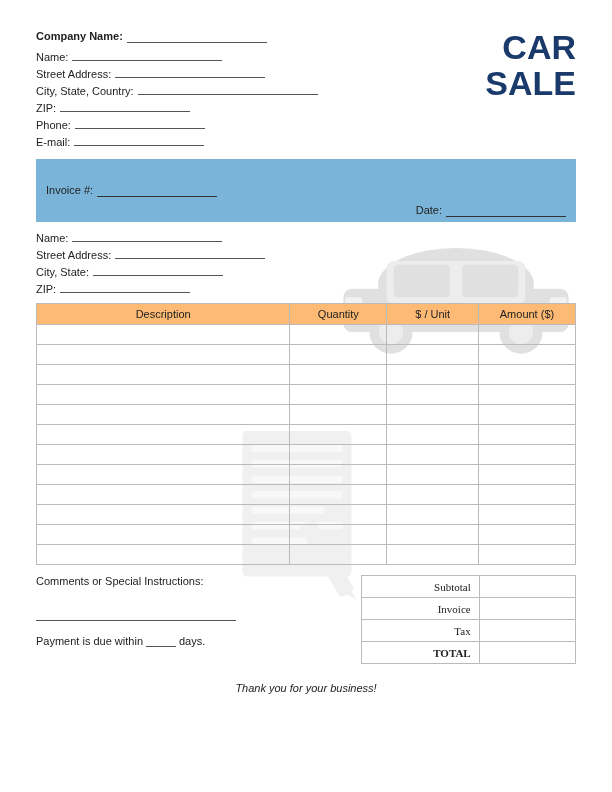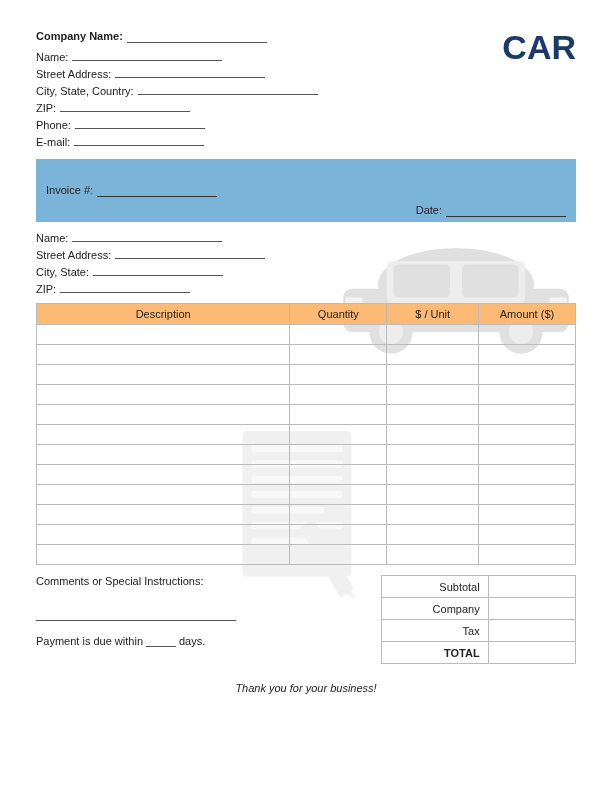--- a/index.html
+++ b/index.html
@@ -176,21 +176,22 @@
       align-items: baseline;
       gap: 3px;
     }
     .payment-blank {
       border-bottom: 1px solid #555;
       width: 30px;
       display: inline-block;
       height: 12px;
     }
     .totals-block {
-      width: 195px;
+      width: 215px;
+      font-family: Liberation Serif, serif;
     }
     .totals-table {
       width: 100%;
       border-collapse: collapse;
     }
     .totals-table td {
       border: 1px solid #bbb;
       padding: 3px 8px;
       height: 22px;
     }
@@ -247,20 +248,21 @@
       </div>
       <div class="field-row">
         <label>E-mail:</label>
         <span class="underline-field-sm"></span>
       </div>
     </div>
 
     <div class="title-block">
       <div class="title-text">
         <div>CAR</div>
+        <div>SALE</div>
       </div>
     </div>
   </div>
 
   <div class="invoice-bar">
     <div class="inv-left">
       <span>Invoice #:</span>
       <span class="inv-field">&nbsp;</span>
     </div>
     <div class="inv-right">
@@ -422,21 +424,21 @@
       </div>
     </div>
     <div class="totals-block">
       <table class="totals-table">
         <tbody id="totals-tbody">
         <tr>
               <td>Subtotal</td>
               <td></td>
             </tr>
             <tr>
-              <td>Company</td>
+              <td>Invoice</td>
               <td></td>
             </tr>
             <tr>
               <td>Tax</td>
               <td></td>
             </tr>
             <tr class="total-row">
               <td style="font-weight: bold; padding-left: 22px;">TOTAL</td>
               <td></td>
             </tr>

